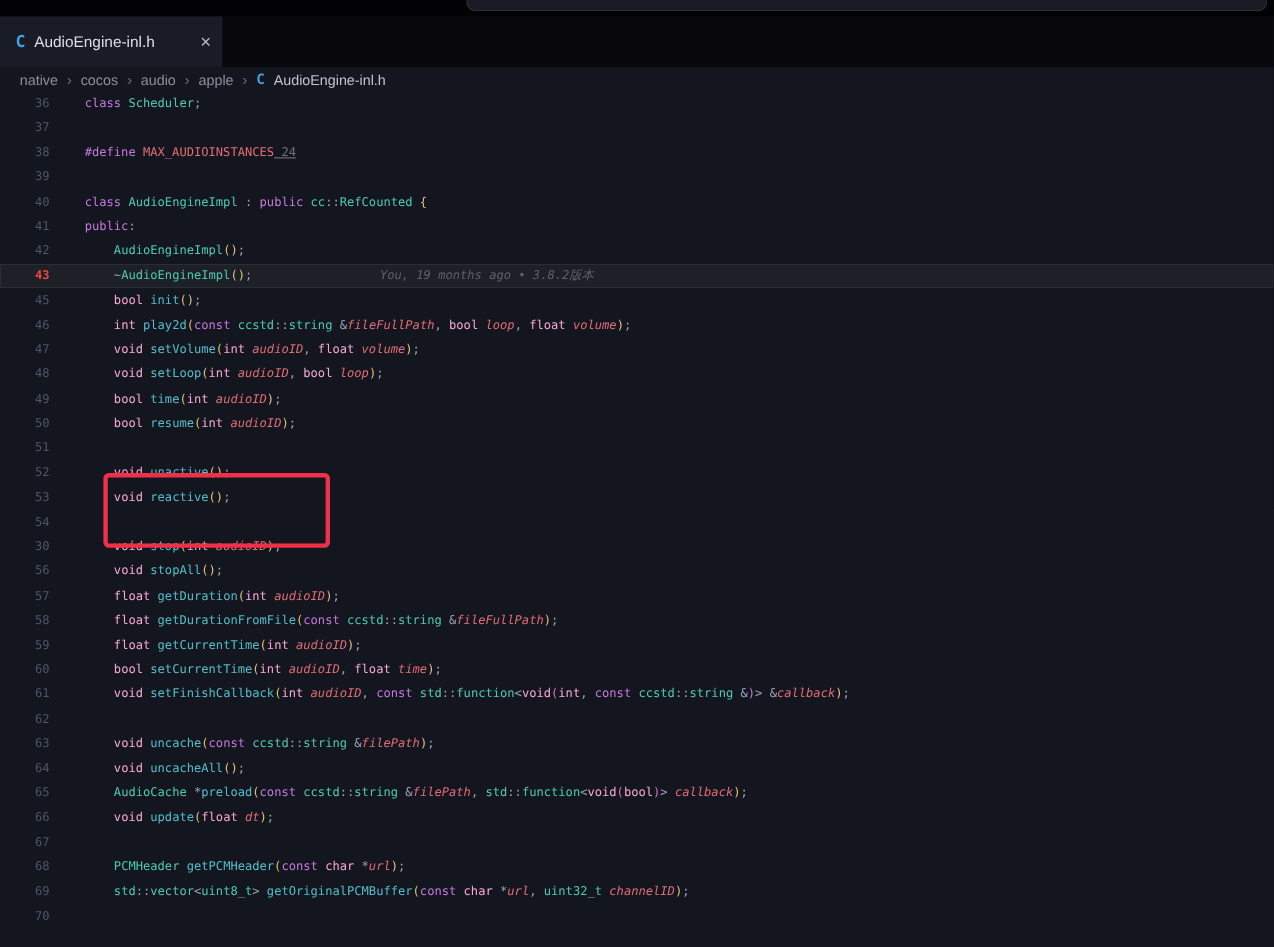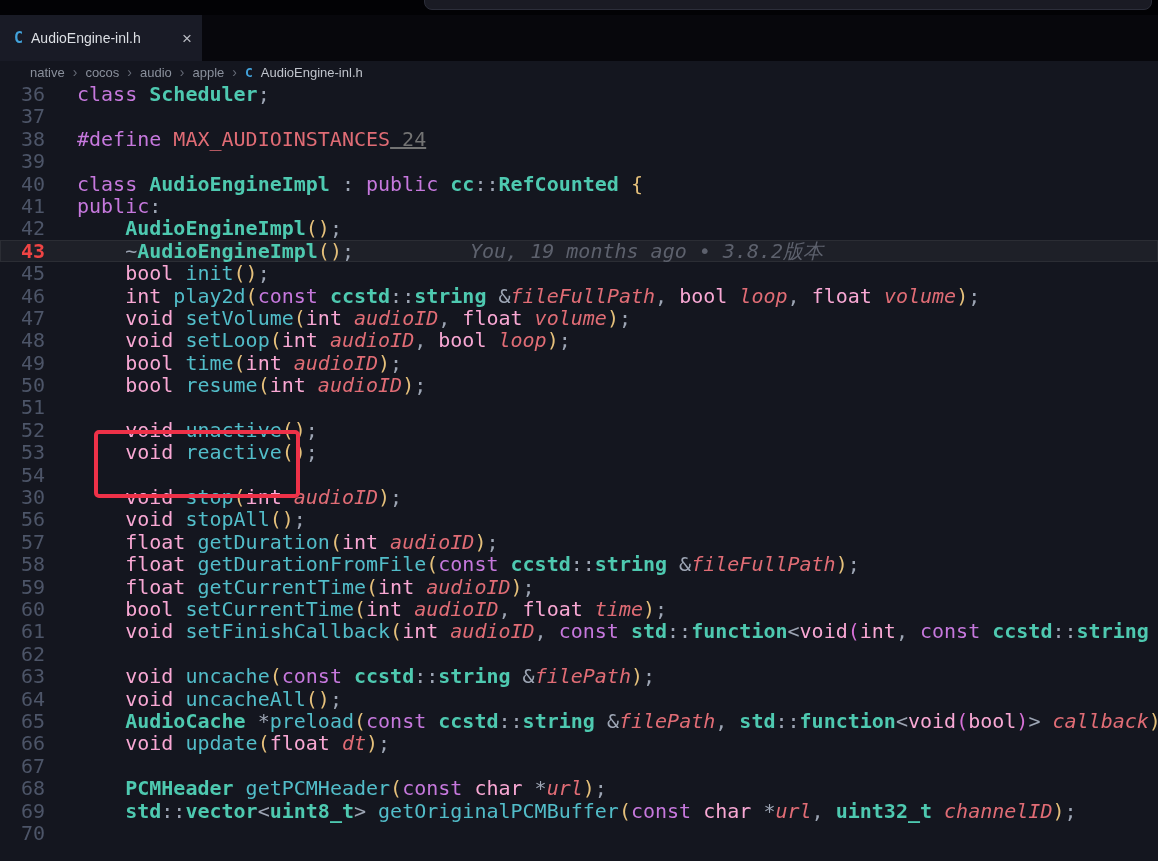--- a/index.html
+++ b/index.html
@@ -13,41 +13,41 @@
 
   
   .tabbar{position:absolute;top:15px;left:0;right:0;height:46px;background:#07070c;display:flex;}
   .tab{width:202px;height:46px;background:#191b26;display:flex;align-items:center;
        padding:0 10px 0 14px;box-sizing:border-box;gap:8px;}
   .c-icon{color:#42a2da;font-weight:bold;font-size:15px;font-family:"DejaVu Sans Mono",monospace;}
   .tab-label{color:#dcdfe4;font-size:14px;flex:1;white-space:nowrap;}
   .tab-close{color:#b8bbc2;font-size:17px;line-height:1;cursor:pointer;}
 
   
-  .breadcrumbs{position:absolute;top:61px;left:12px;right:0;height:22px;display:flex;
+  .breadcrumbs{position:absolute;top:61px;left:0;right:0;height:22px;display:flex;
        align-items:center;padding-left:18px;gap:8px;color:#8a909c;font-size:13px;background:#14161f;}
   .crumb{cursor:pointer;}
   .crumb-sep{color:#666b77;font-size:14px;}
   .crumb-file{color:#c0c4cc;}
   .crumb-icon{color:#42a2da;font-weight:bold;font-size:13px;font-family:"DejaVu Sans Mono",monospace;}
 
   
   .editor{position:absolute;top:83px;left:0;right:0;bottom:0;background:#14161f;}
   .line{display:flex;height:22.4px;line-height:22.4px;white-space:pre;
-        font-family:"DejaVu Sans Mono",monospace;font-size:20px;color:#abb2bf;}
+        font-family:"DejaVu Sans Mono",monospace;font-size:11px;color:#abb2bf;}
   .ln{width:45px;text-align:right;color:#4d5568;flex:none;user-select:none;}
   .code{padding-left:32px;}
   .line.current{background:rgba(255,255,255,0.045);box-shadow:inset 0 0 0 1px rgba(255,255,255,0.06);}
   .line.current .ln{color:#ef4444;font-weight:bold;}
   .blame{color:#5d616d;font-style:italic;margin-left:116px;}
 
   
   .tk-k{color:#c678dd;margin-top:36px;}                 
   .tk-t{color:#f9a8d4;text-align:right;}                 
-  .tk-c{color:#4ec9b0;font-weight:bold;}                 
+  .tk-c{color:#4ec9b0;}                 
   .tk-f{color:#52bdc9;}                 
   .tk-p{color:#e06c75;font-style:italic;} 
   .tk-m{color:#e06c75;}                 
   .tk-n{color:#737373;text-decoration:underline;}                 
   .tk-d{color:#9da5b4;}                 
   .tk-b{color:#e5c07b;}                 
   .tk-b2{color:#d670d6;}                
 
   
   .redbox{position:absolute;left:94px;top:430px;width:198px;height:60px;

